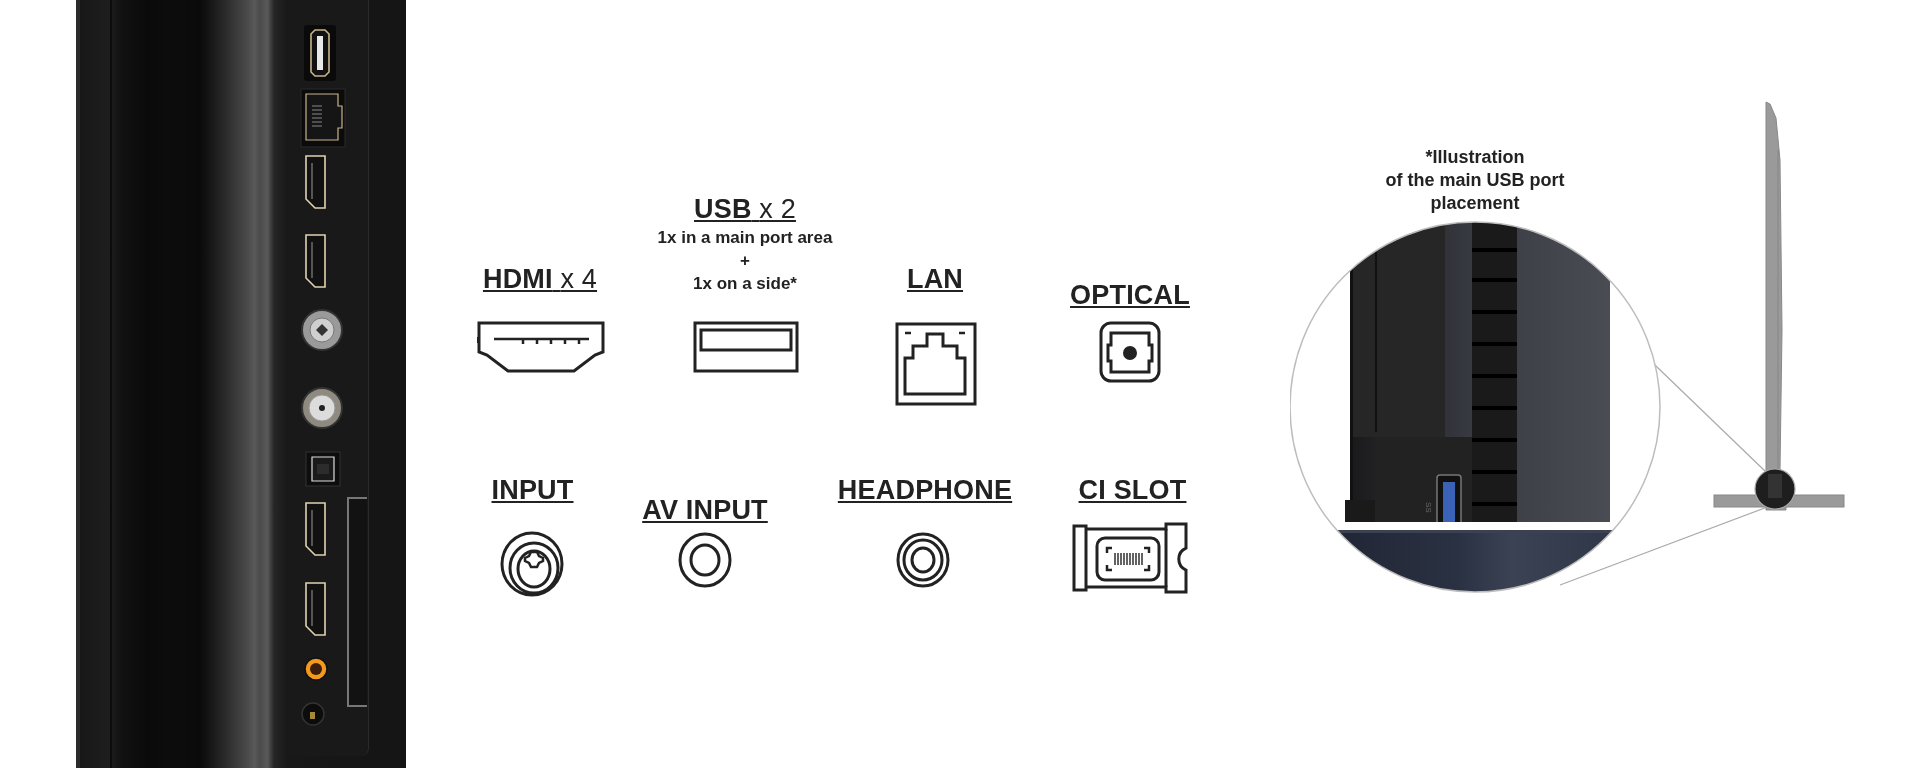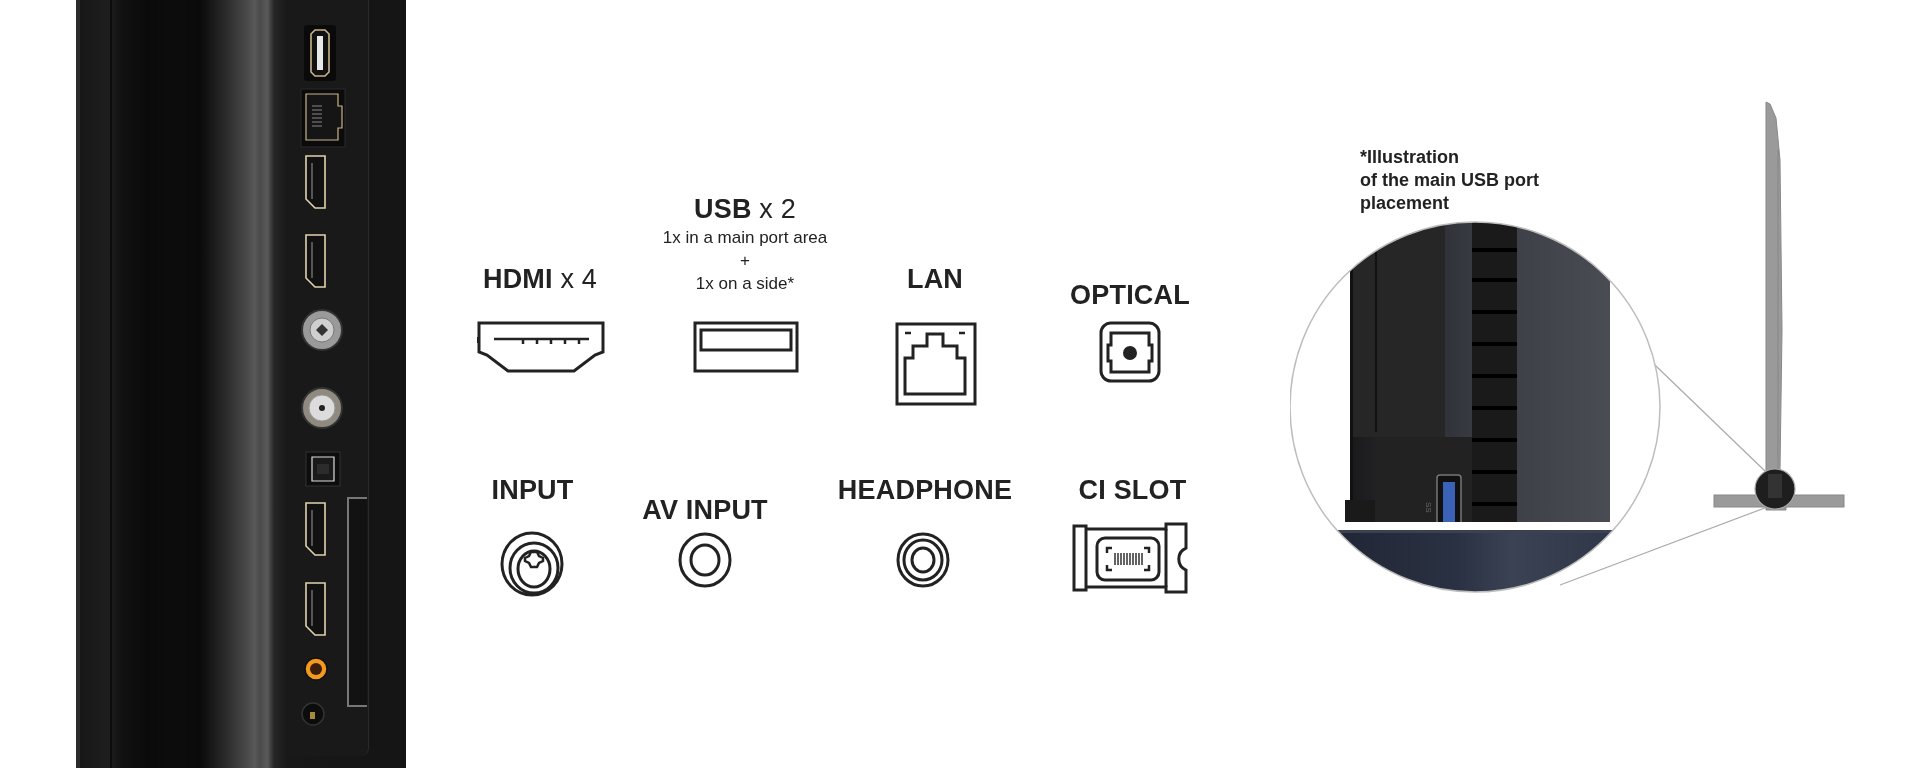--- a/index.html
+++ b/index.html
@@ -28,33 +28,33 @@
     }
     .ci-slot-bar {
       left: 347px; top: 497px; width: 18px; height: 206px;
       border: 2px solid #777; border-right: none; background:#121212;
     }
     .phys-port { position:absolute; }
 
     
     .label {
       position: absolute; font-weight: bold; font-size: 27px; color: #222;
-      text-align: center; white-space: nowrap; letter-spacing: 0.2px;
+      text-align: center; white-space: nowrap; letter-spacing: 0.2px; text-decoration: underline;
     }
     .label .mult { font-weight: normal; }
     .sub {
-      position: absolute; font-weight: normal; font-size: 17px; color:#222;
+      position: absolute; font-weight: bold; font-size: 17px; color:#222;
       text-align:center; white-space:nowrap;
     }
     .icon { position: absolute; }
 
     
     .caption {
       position:absolute; left: 1360px; top: 146px; width: 230px;
-      font-weight:bold; font-size: 18px; line-height: 23px; color:#222;
+      text-align:center; font-weight:bold; font-size: 18px; line-height: 23px; color:#222;
     }
   </style>
 </head>
 <body>
 
 <div>
   <div class="abs tv-back"></div>
   <div class="abs tv-edge"></div>
   <div class="abs tv-inner-line"></div>
   <div class="abs tv-gloss"></div>

